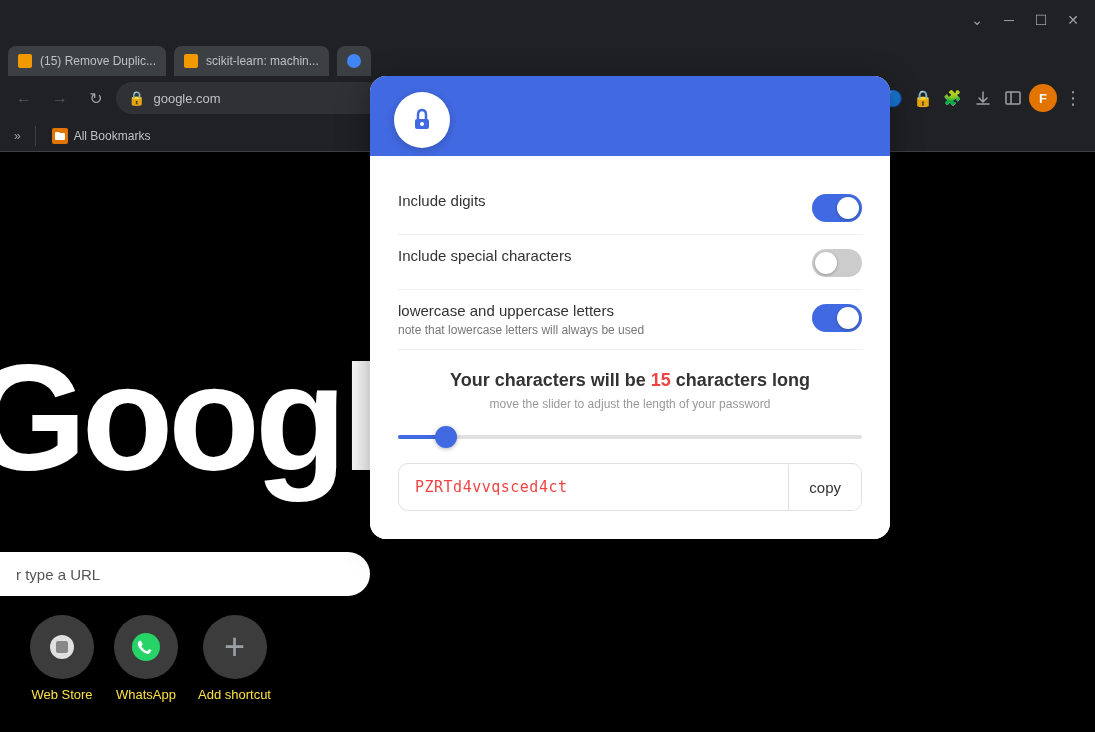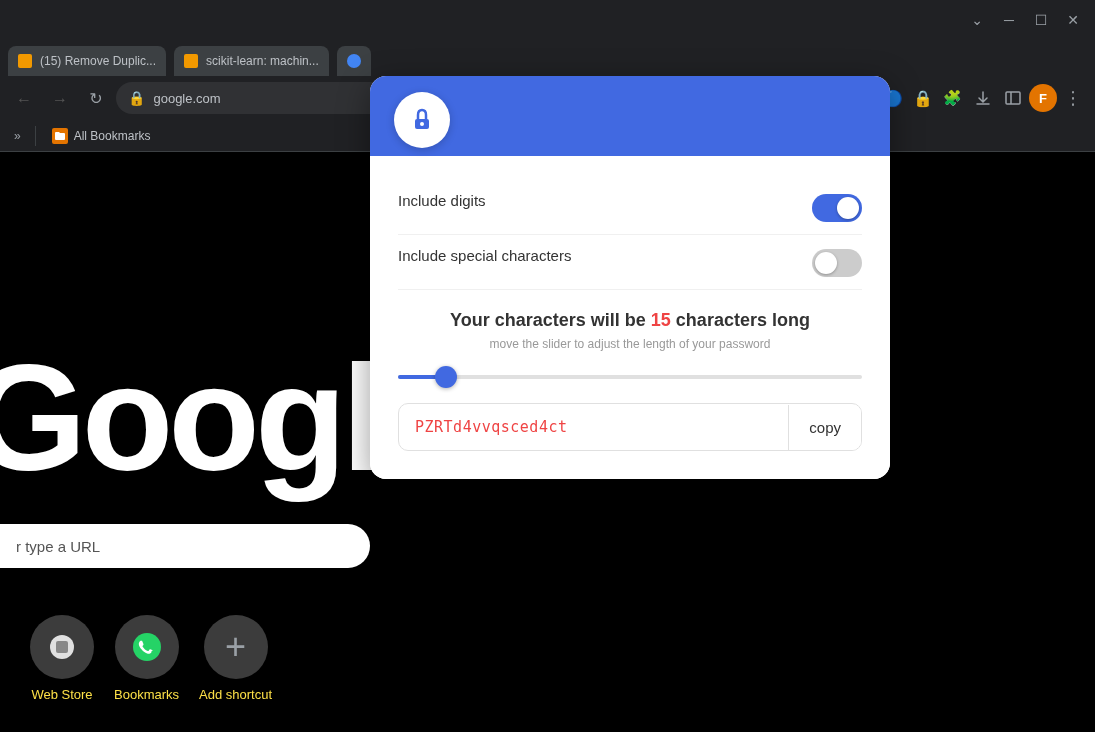--- a/index.html
+++ b/index.html
@@ -216,21 +216,21 @@
       left: -30px;
       font-size: 150px;
       font-weight: bold;
       color: #fff;
       letter-spacing: -5px;
       user-select: none;
     }
 
     .url-bar-fake {
       position: absolute;
-      top: 372px;
+      top: 400px;
       left: 0;
       width: 370px;
       height: 44px;
       background: #fff;
       border-radius: 0 22px 22px 0;
       display: flex;
       align-items: center;
       padding: 12px 16px;
       color: #555;
       font-size: 15px;
@@ -635,21 +635,21 @@
       </div>
       <span class="shortcut-label">Web Store</span>
     </div>
     <div class="shortcut">
       <div class="shortcut-icon">
         <svg width="36" height="36" viewBox="0 0 36 36">
           <circle cx="18" cy="18" r="14" fill="#25D366"></circle>
           <path d="M24 21.5c-.4-.2-2.3-1.1-2.6-1.2-.3-.1-.6-.2-.8.2-.2.4-.9 1.2-1.1 1.4-.2.2-.4.3-.8.1-.4-.2-1.6-.6-3-1.8-1.1-1-1.9-2.2-2.1-2.6-.2-.4 0-.6.1-.8.2-.2.4-.4.5-.6.1-.2.2-.4.3-.6.1-.2 0-.4 0-.6-.1-.2-.8-1.9-1.1-2.6-.3-.7-.6-.6-.8-.6h-.7c-.2 0-.6.1-.9.4-.3.3-1.2 1.2-1.2 2.9s1.2 3.4 1.4 3.6c.2.2 2.4 3.7 5.8 5.2 2.4 1 3 .9 3.5.8.5-.1 1.7-.7 1.9-1.4.2-.7.2-1.3.1-1.4z" fill="white"></path>
         </svg>
       </div>
-      <span class="shortcut-label">Bookmarks</span>
+      <span class="shortcut-label">WhatsApp</span>
     </div>
     <div class="shortcut">
       <div class="shortcut-icon" style="font-size:36px; color:#9aa0a6;">+</div>
       <span class="shortcut-label">Add shortcut</span>
     </div>
   </div>
 </div>
 
 <div class="popup-overlay">
   <div class="popup-card">
@@ -677,20 +677,29 @@
 
       <div class="toggle-row">
         <div class="toggle-label-group">
           <div class="toggle-label">Include special characters</div>
         </div>
         <div class="toggle off">
           <div class="toggle-thumb"></div>
         </div>
       </div>
 
+      <div class="toggle-row">
+        <div class="toggle-label-group">
+          <div class="toggle-label">lowercase and uppercase letters</div>
+          <div class="toggle-sublabel">note that lowercase letters will always be used</div>
+        </div>
+        <div class="toggle on">
+          <div class="toggle-thumb"></div>
+        </div>
+      </div>
 
       <div class="char-length-section">
         <div class="char-length-text">
           <span>Your characters will be </span><span class="highlight">15</span><span> characters long</span>
         </div>
         <div class="char-length-subtext">move the slider to adjust the length of your password</div>
       </div>
 
       <div class="slider-container">
         <div class="slider">

